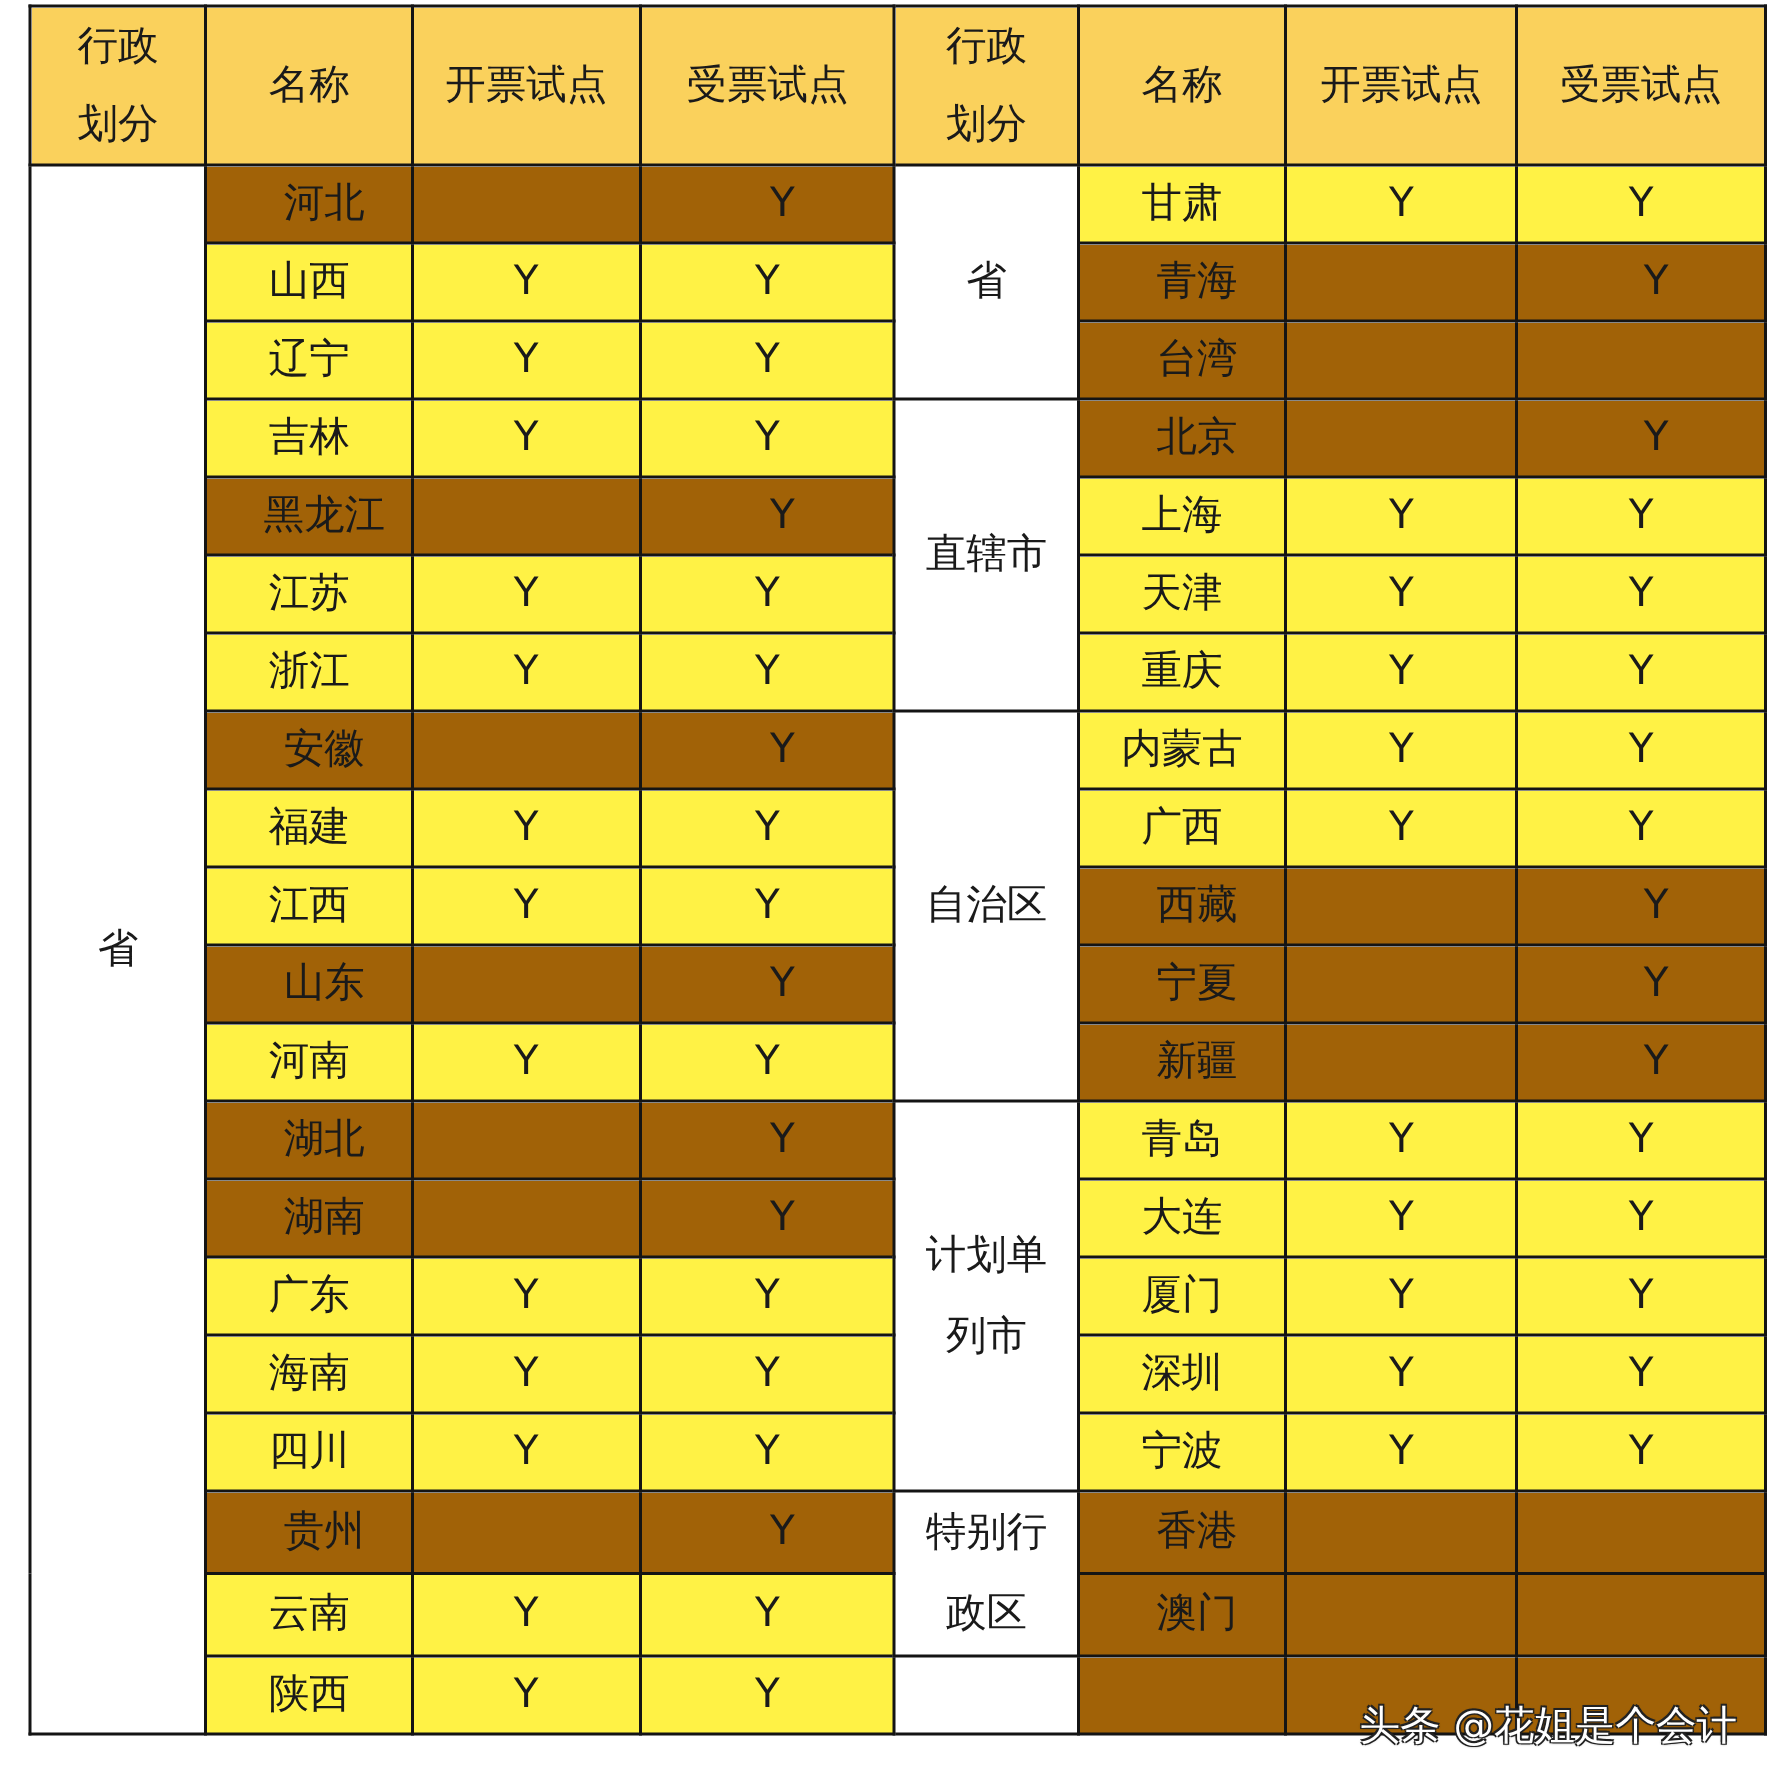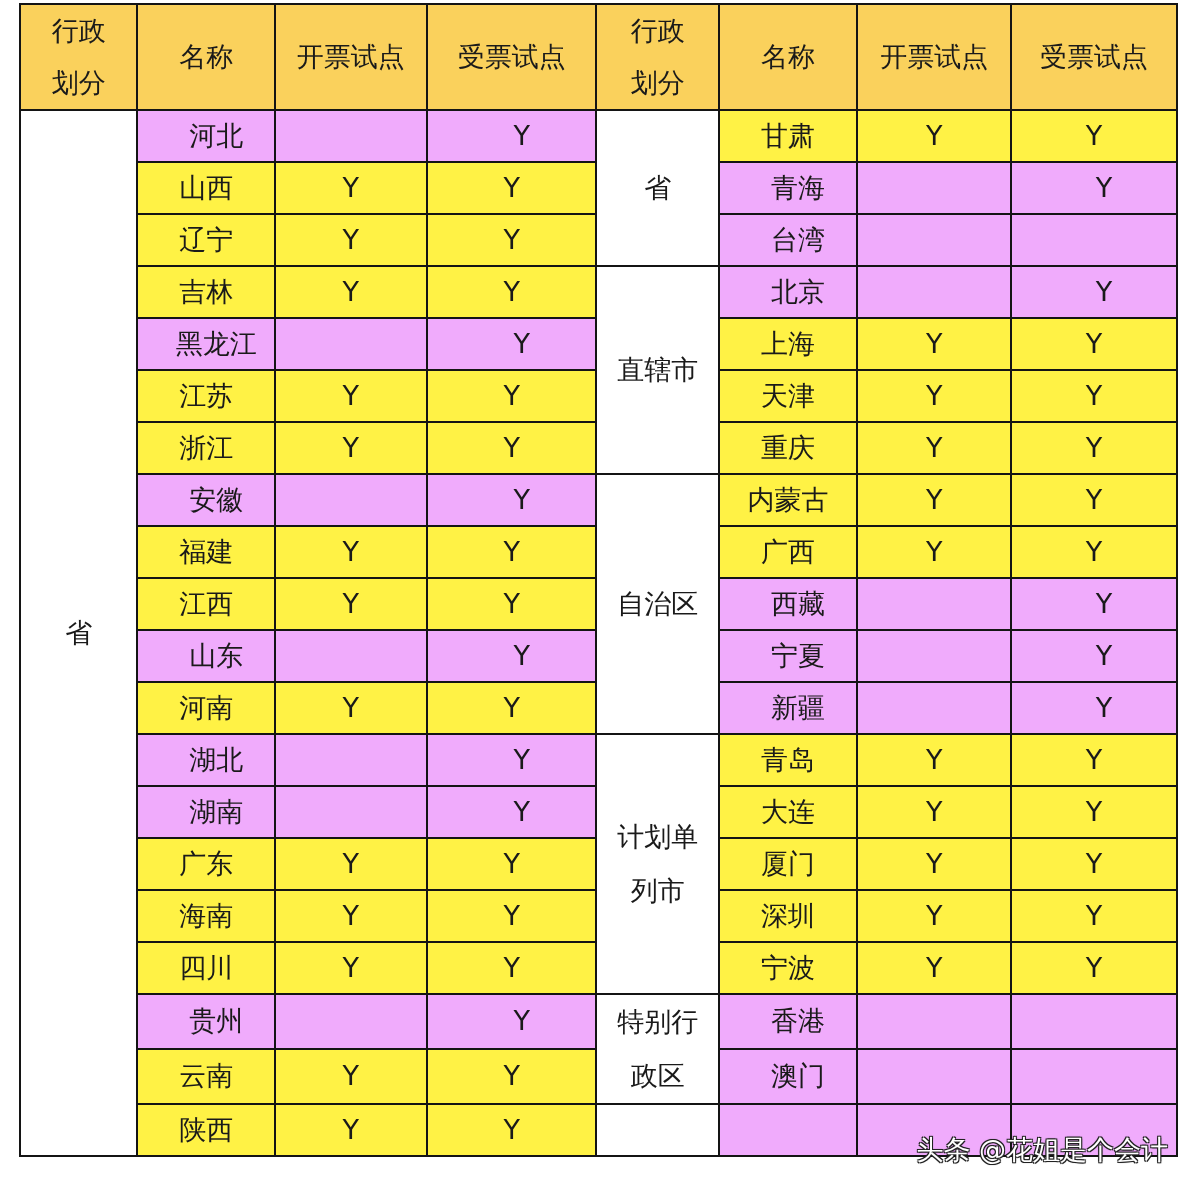--- a/index.html
+++ b/index.html
@@ -5,24 +5,24 @@
   html, body { margin: 0; padding: 0; background: #ffffff; }
   body { width: 1178px; height: 1194px; position: relative; overflow: hidden;
          font-family: "DejaVu Sans", "Liberation Sans", sans-serif; color: #1a1a1a; }
   #tbl { position: absolute; left: 19px; top: 3px; border-collapse: collapse; table-layout: fixed; }
   #tbl td, #tbl th { border: 2px solid #141414; padding: 0; text-align: center; vertical-align: middle;
                      font-weight: normal; font-size: 27px; line-height: 1.2; overflow: hidden; }
   #tbl th { background: #FAD15C; height: 104px; font-size: 27px; }
   #tbl th.two-line { line-height: 52px; }
   #tbl tr.row td { height: 50px; }
   #tbl td.hl { background: #FFF245; }
-  #tbl td.white { background: #f0abfc; padding-left: 20px; }
+  #tbl td.white { background: #a16207; padding-left: 20px; }
   #tbl td.cat { background: #ffffff; line-height: 54px; }
   .y { font-family: "DejaVu Sans", sans-serif; font-size: 26px; }
-  .watermark { position: absolute; right: 10px; bottom: 26px; font-size: 27px; color: #ffffff;
+  .watermark { position: absolute; right: 20px; bottom: 26px; font-size: 27px; color: #ffffff;
                text-shadow: -1px -1px 0 #222, 1px -1px 0 #222, -1px 1px 0 #222, 1px 1px 0 #222, 0 0 2px #000;
                letter-spacing: 0px; white-space: nowrap; margin-left: 16px; }
 </style>
 </head>
 <body>
 
 <table id="tbl">
   <colgroup>
     <col style="width:119px">
       <col style="width:139px">

